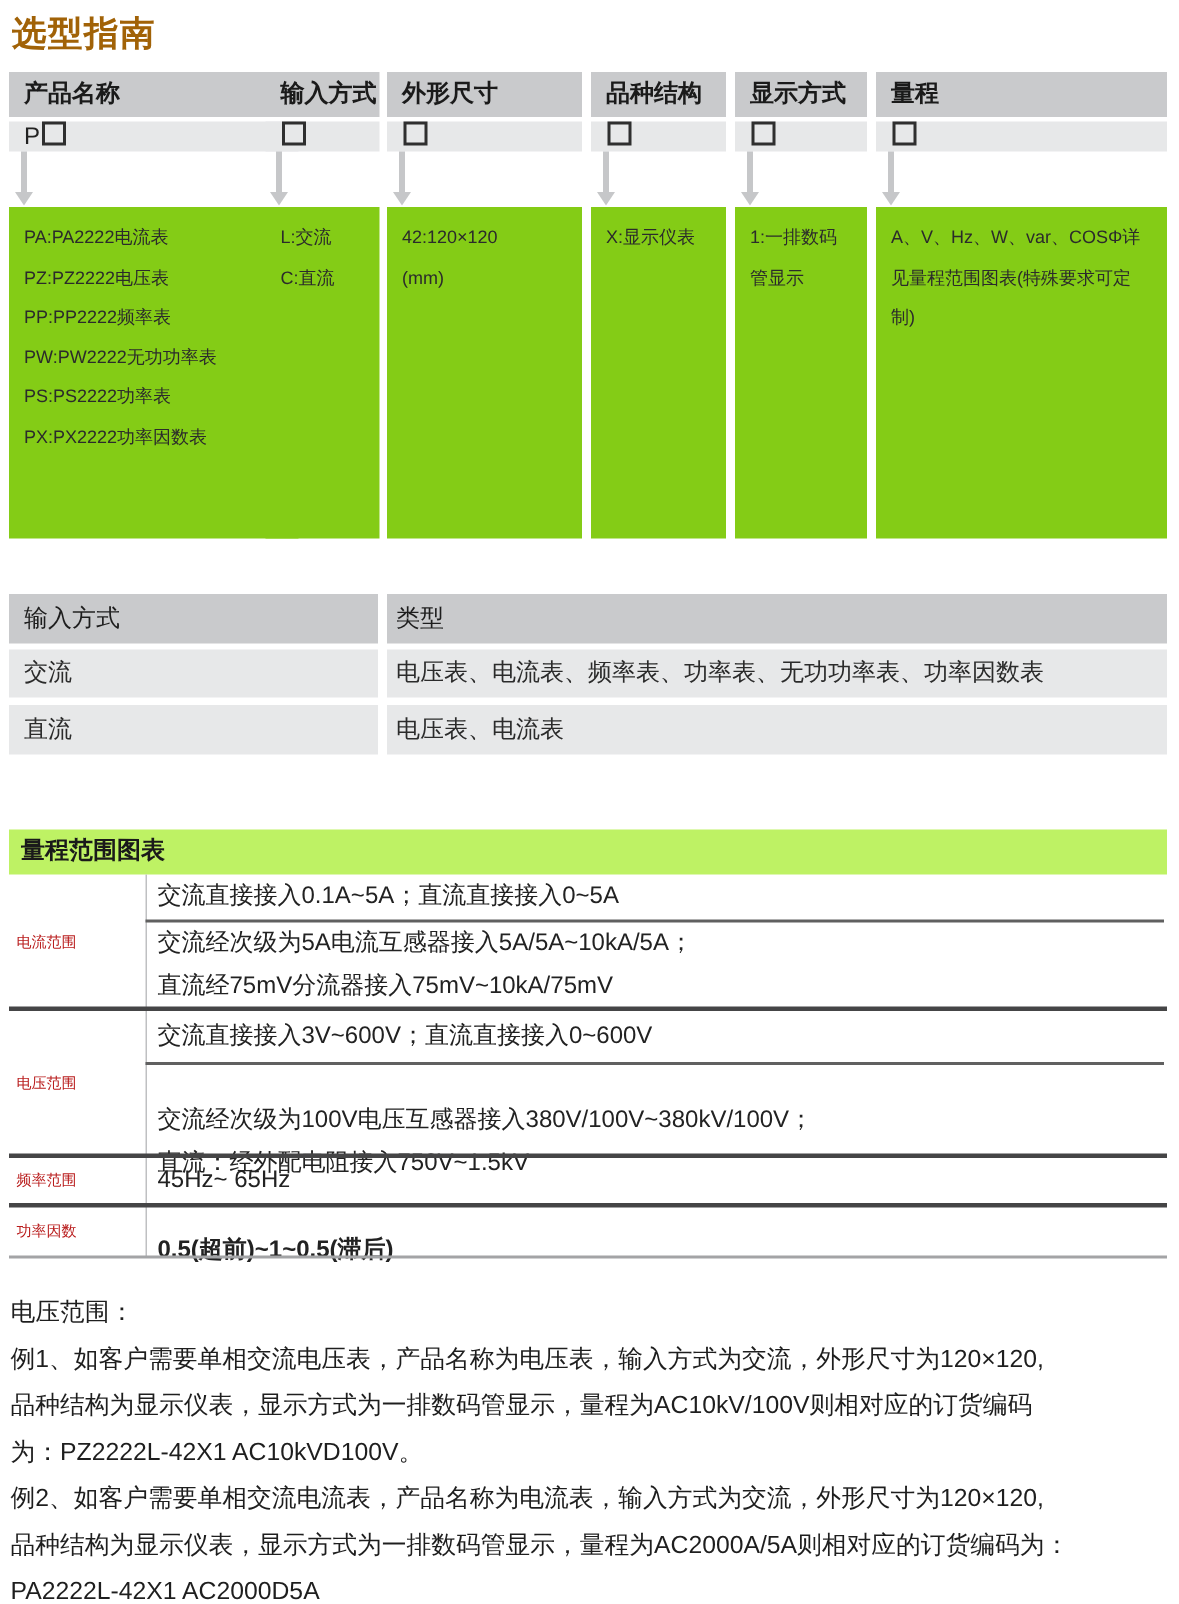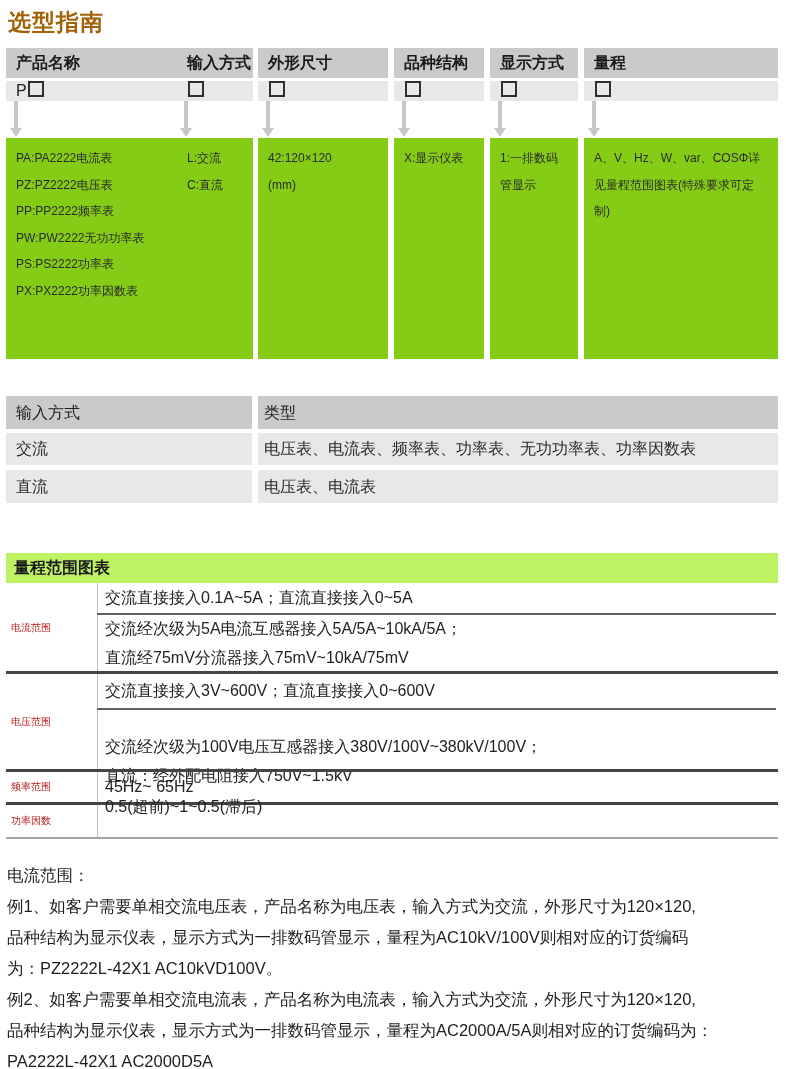--- a/index.html
+++ b/index.html
@@ -57,21 +57,21 @@
   .rt-lab-cur{top:0;height:89px;}
   .rt-lab-vol{top:91px;height:95px;}
   .rt-lab-freq{top:188px;height:31px;}
   .rt-lab-pf{top:221px;height:34px;}
   .rt-content{position:absolute;left:99px;width:670px;font-size:16px;color:#222;white-space:pre-line;overflow:hidden;}
   .rt-cur-a{top:0;height:30px;line-height:30px;}
   .rt-cur-b{top:31px;height:58px;line-height:29px;}
   .rt-vol-a{top:91px;height:34px;line-height:34px;}
   .rt-vol-b{top:128px;height:58px;line-height:29px;margin-top:21px;}
   .rt-freq{top:188px;height:31px;line-height:31px;}
-  .rt-pf{top:207px;height:34px;line-height:34px;}
+  .rt-pf{top:234px;height:34px;line-height:34px;font-weight:bold;}
   .rt-line-sub{position:absolute;left:91px;right:2px;height:2px;background:#606060;}
   .rt-line-major{position:absolute;left:0;right:0;height:2.5px;background:#454546;}
   .rt-sub1{top:30px;} .rt-sub2{top:125px;}
   .rt-maj1{top:88px;} .rt-maj2{top:186px;} .rt-maj3{top:219px;}
   .rt-bottom{position:absolute;left:0;right:0;top:254px;height:2px;background:#a3a4a6;}
 
   
   .order{position:absolute;left:7px;top:860px;width:778px;font-size:16.5px;line-height:31px;color:#1e1e1e;}
   .order p{margin:0;white-space:pre-line;}
 </style>
@@ -145,21 +145,21 @@
     <div class="rt-label rt-lab-freq">频率范围</div>
     <div class="rt-content rt-freq">45Hz~ 65Hz</div>
     <div class="rt-line-major rt-maj3"></div>
 
     <div class="rt-label rt-lab-pf">功率因数</div>
     <div class="rt-content rt-pf">0.5(超前)~1~0.5(滞后)</div>
     <div class="rt-bottom"></div>
   </div>
 
   <div class="order">
-    <p>电流范围：</p>
+    <p>电压范围：</p>
     <p>例1、如客户需要单相交流电压表，产品名称为电压表，输入方式为交流，外形尺寸为120×120,
 品种结构为显示仪表，显示方式为一排数码管显示，量程为AC10kV/100V则相对应的订货编码
 为：PZ2222L-42X1 AC10kVD100V。</p>
     <p>例2、如客户需要单相交流电流表，产品名称为电流表，输入方式为交流，外形尺寸为120×120,
 品种结构为显示仪表，显示方式为一排数码管显示，量程为AC2000A/5A则相对应的订货编码为：
 PA2222L-42X1 AC2000D5A</p>
   </div>
 
 </div>
 

